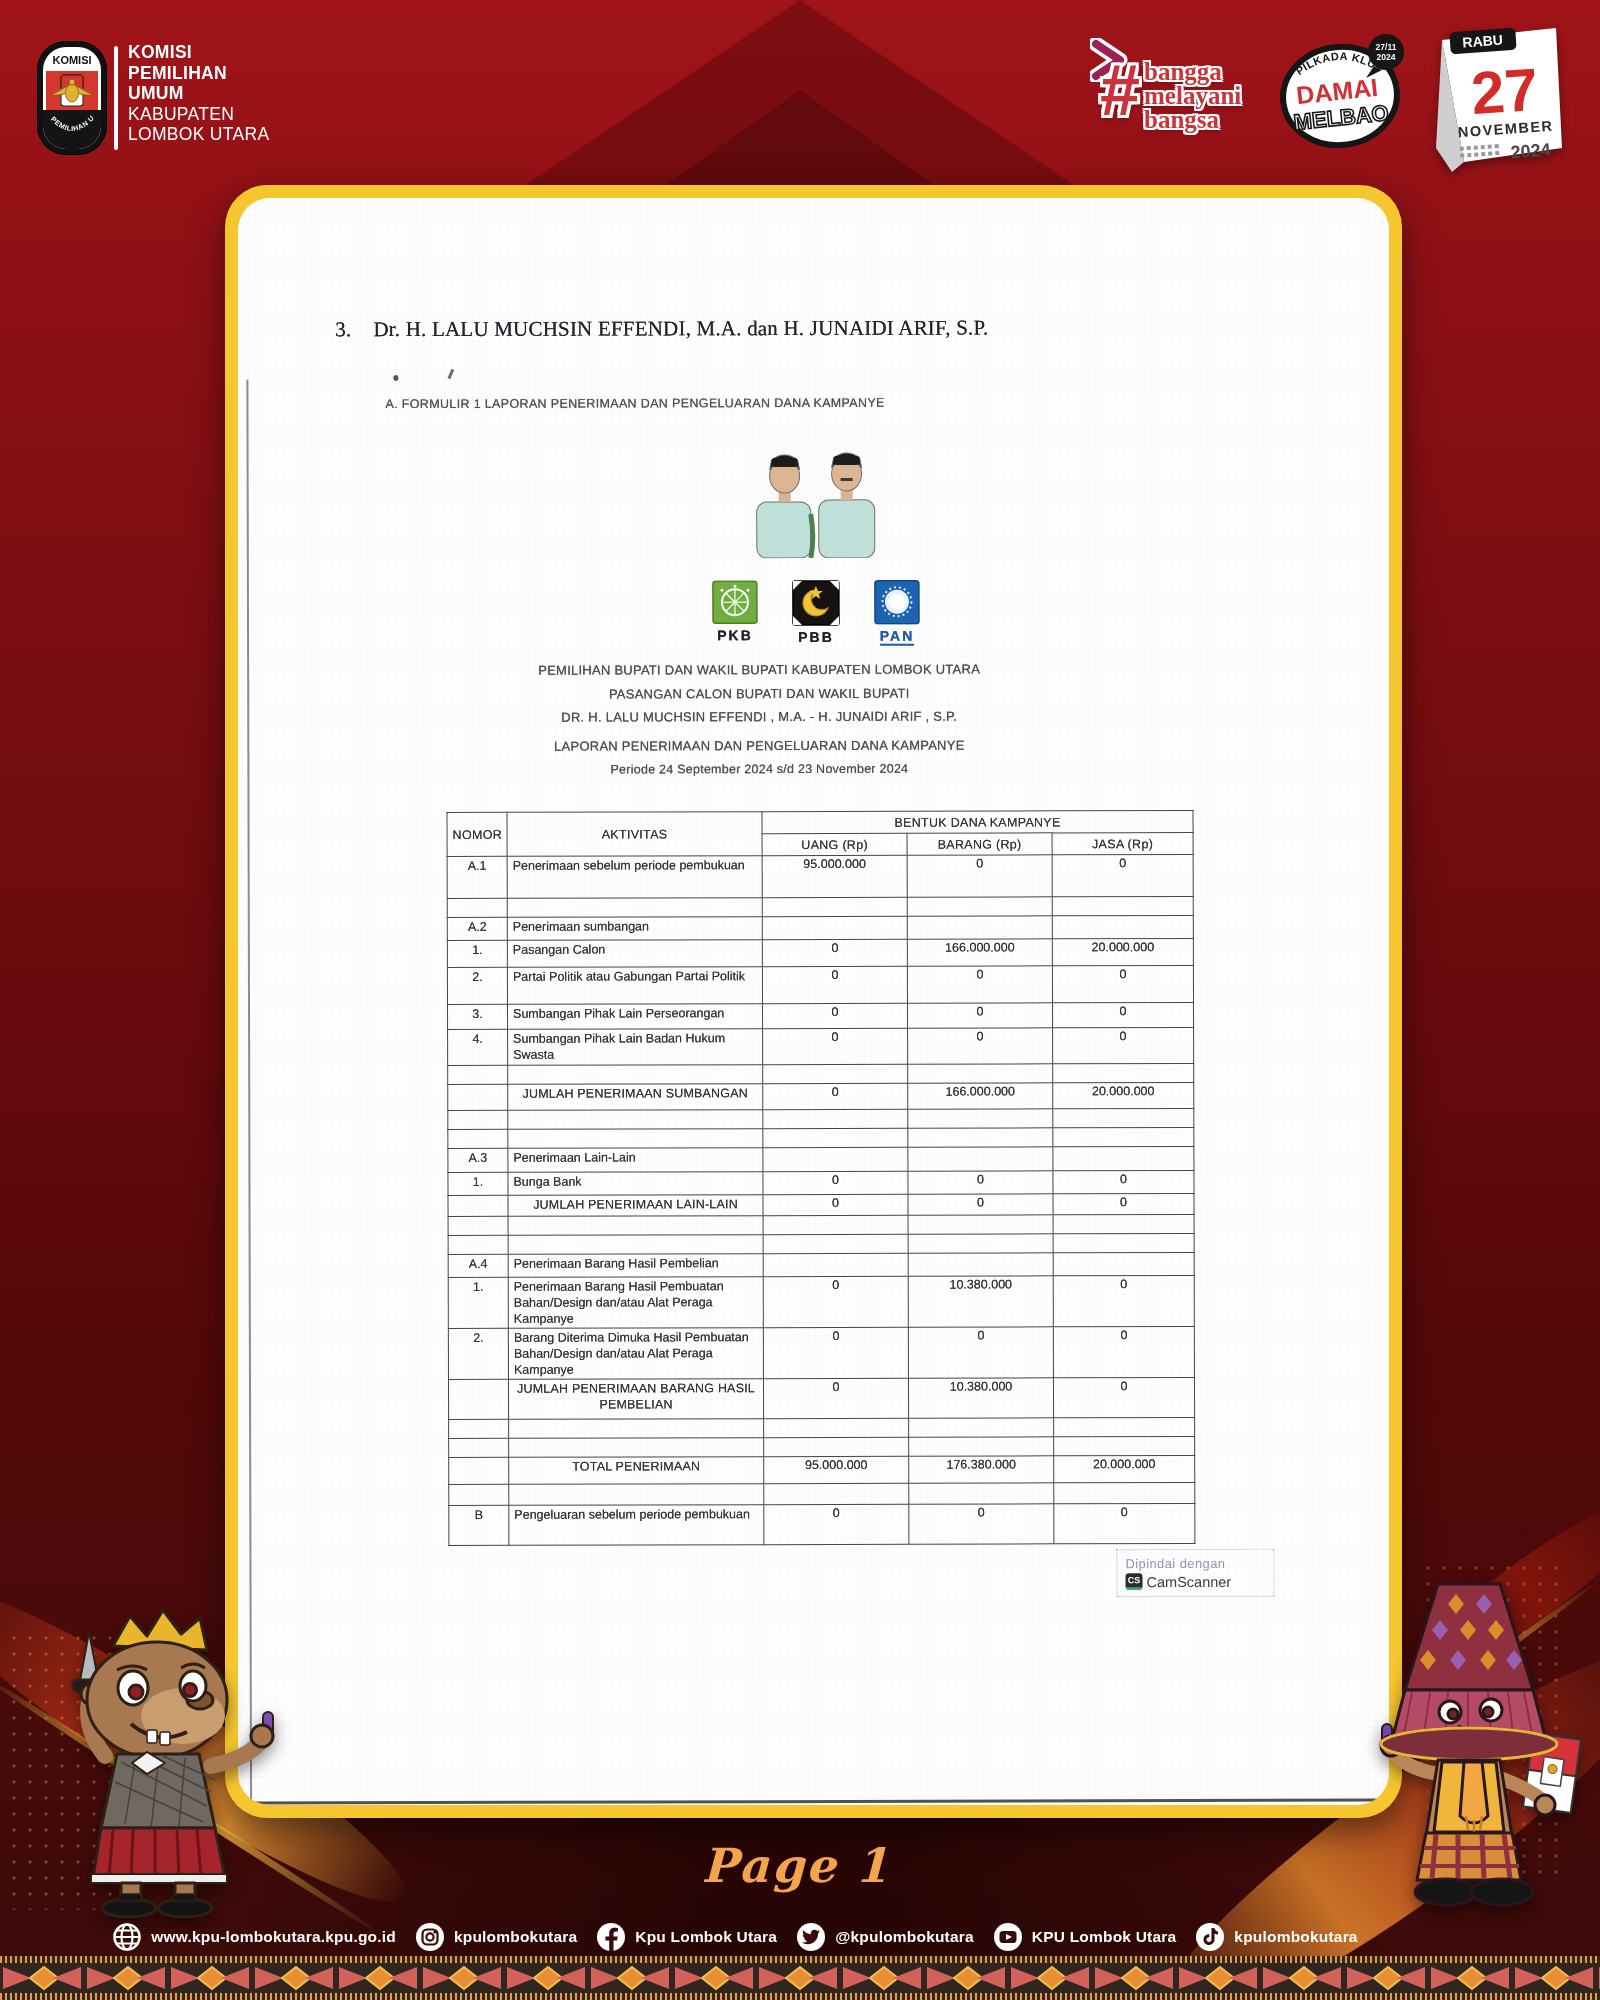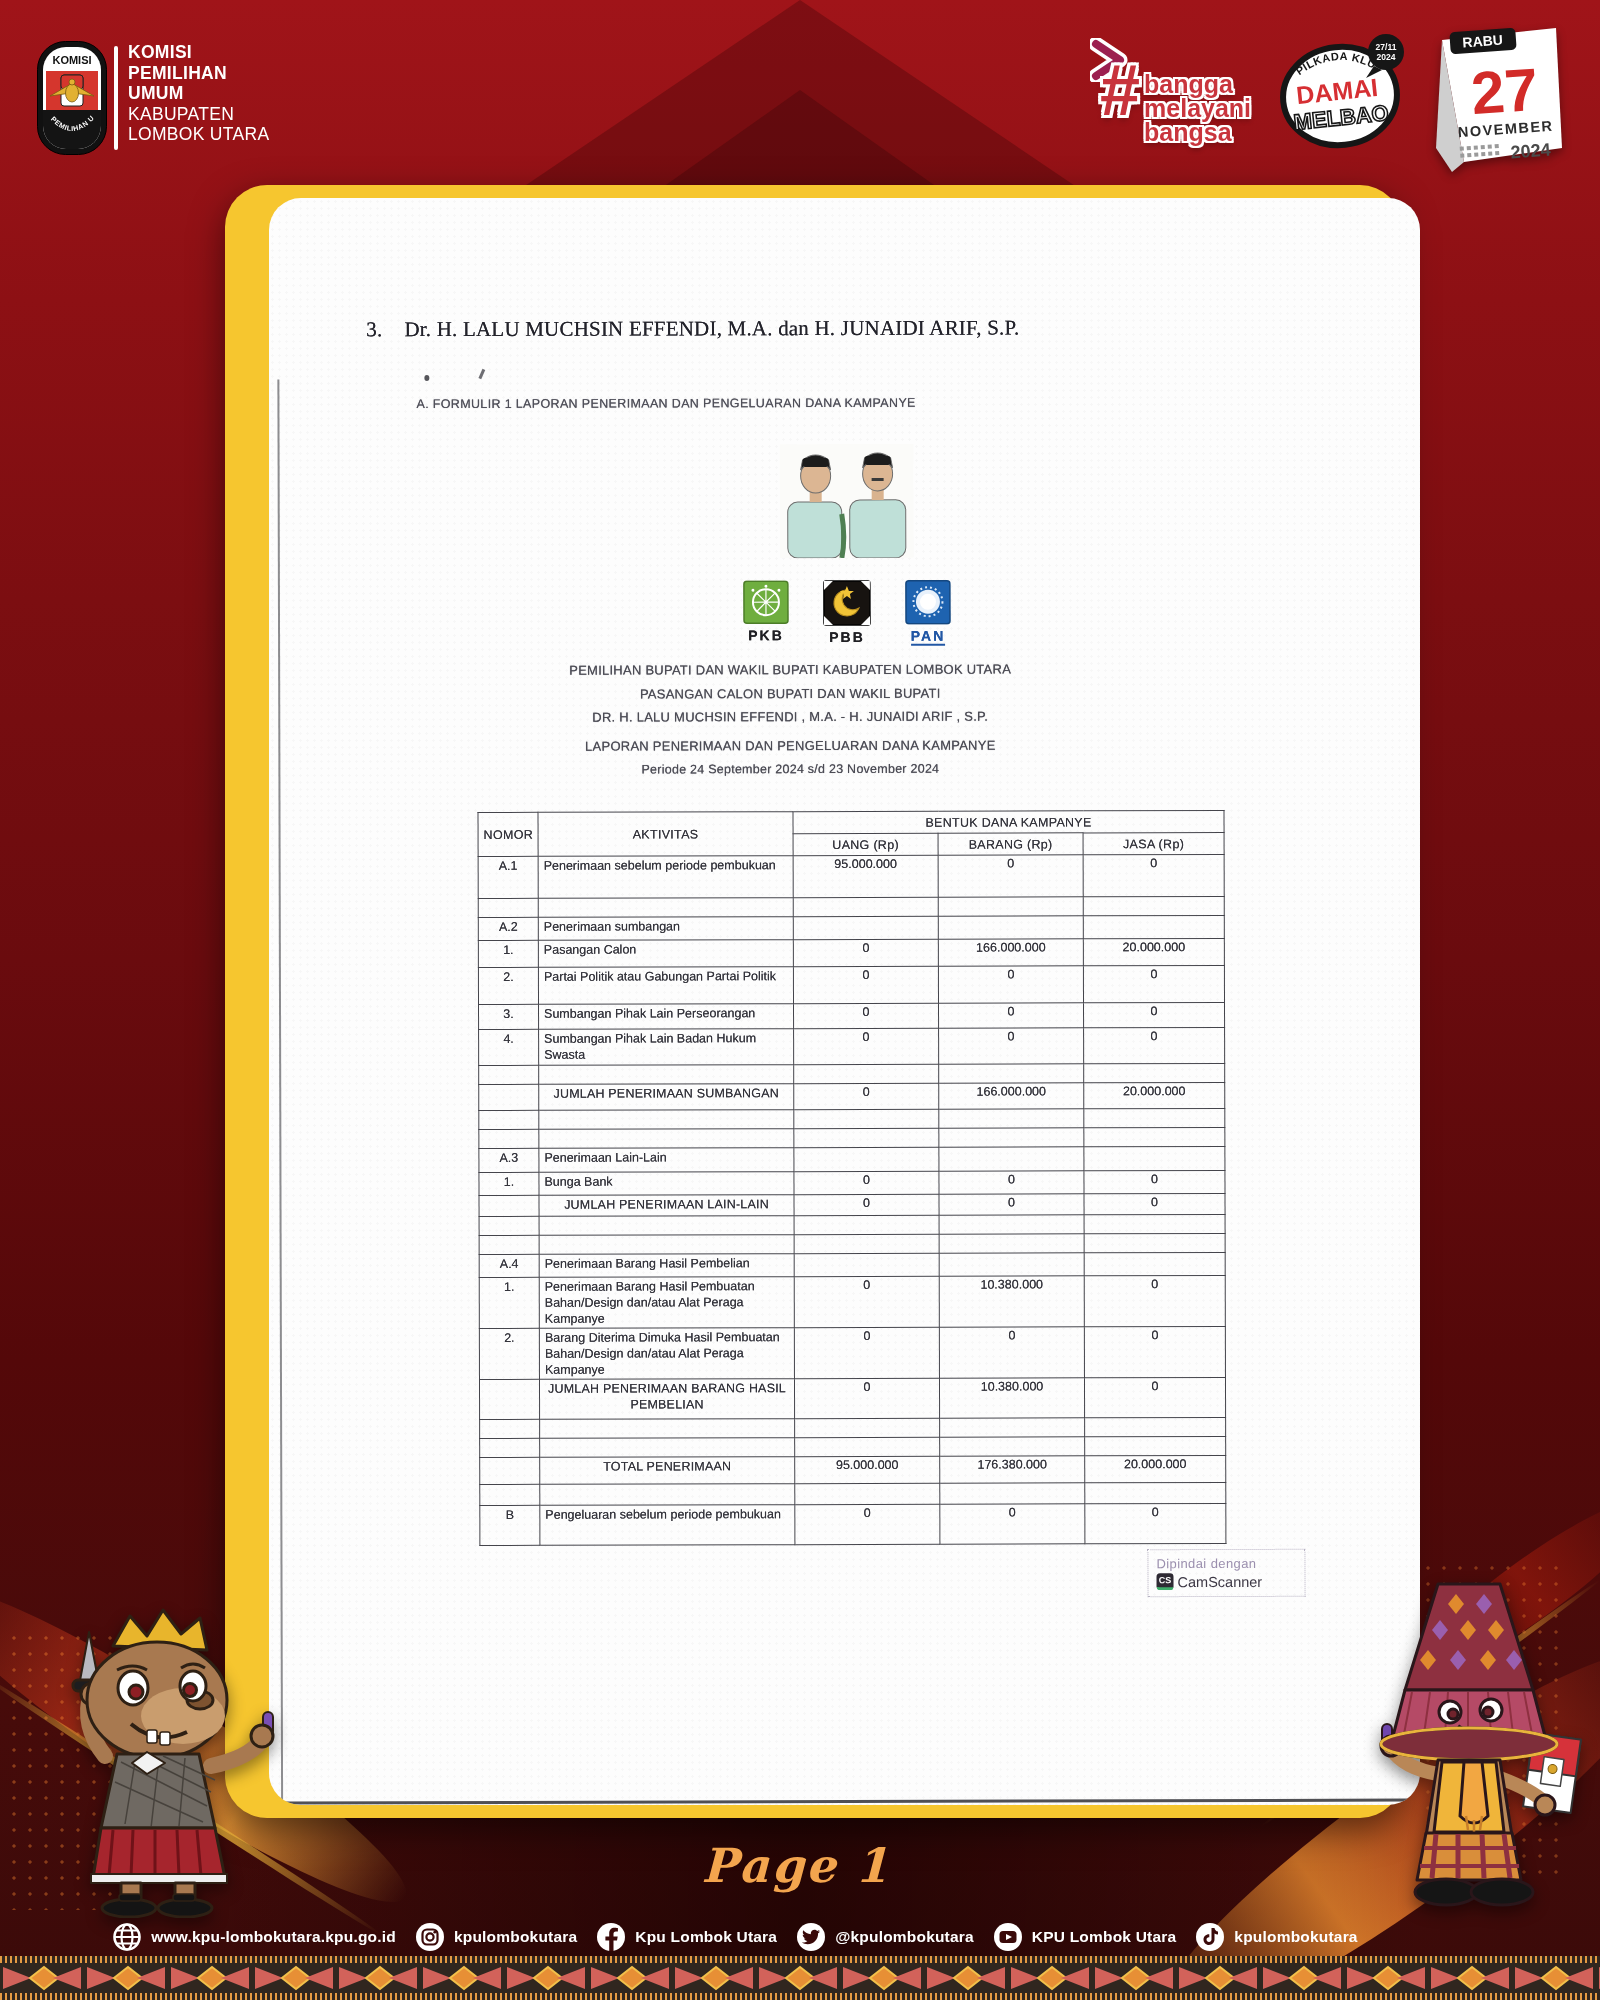--- a/index.html
+++ b/index.html
@@ -35,29 +35,29 @@
   .berakhlak{position:absolute;left:818px;top:42px;width:310px;text-align:center;}
   .ba-title{font-size:40px;font-weight:bold;letter-spacing:.5px;
     text-shadow:-3px -3px 0 #fff,3px -3px 0 #fff,-3px 3px 0 #fff,3px 3px 0 #fff,-3px 0 0 #fff,3px 0 0 #fff,0 -3px 0 #fff,0 3px 0 #fff,0 5px 6px rgba(0,0,0,.35);}
   .ba-title .p1{color:#d63a41;}  .ba-title .p2{color:#9c2050;}
   .ba-tag{font-size:11px;font-weight:bold;color:#2b2b2b;line-height:13.5px;
     text-shadow:-1.5px -1.5px 0 #fff,1.5px -1.5px 0 #fff,-1.5px 1.5px 0 #fff,1.5px 1.5px 0 #fff,-1.5px 0 0 #fff,1.5px 0 0 #fff,0 -1.5px 0 #fff,0 1.5px 0 #fff;}
   .ba-arrow{position:absolute;left:1090px;top:38px;}
   .hashtag{position:absolute;left:1100px;top:48px;display:flex;}
   .ht-sym{font-size:72px;font-weight:bold;color:#c8333c;line-height:84px;
     text-shadow:-3px -3px 0 #fff,3px -3px 0 #fff,-3px 3px 0 #fff,3px 3px 0 #fff,-3px 0 0 #fff,3px 0 0 #fff,0 -3px 0 #fff,0 3px 0 #fff,0 5px 6px rgba(0,0,0,.35);}
-  .ht-words{margin-left:4px;margin-top:24px;font-size:25px;font-weight:bold;line-height:24px;color:#c9353d;
-    text-shadow:-2px -2px 0 #fff,2px -2px 0 #fff,-2px 2px 0 #fff,2px 2px 0 #fff,-2px 0 0 #fff,2px 0 0 #fff,0 -2px 0 #fff,0 2px 0 #fff,0 4px 5px rgba(0,0,0,.35);}
+  .ht-words{margin-left:4px;margin-top:12px;font-size:25px;font-weight:bold;line-height:24px;color:#c9353d;
+    text-shadow:-2px -2px 0 #fff,2px -2px 0 #fff,-2px 2px 0 #fff,2px 2px 0 #fff,-2px 0 0 #fff,2px 0 0 #fff,0 -2px 0 #fff,0 2px 0 #fff,0 4px 5px rgba(0,0,0,.35);font-family:Liberation Serif, serif;}
   .damai-badge{position:absolute;left:1278px;top:26px;}
   .date-badge{position:absolute;left:1430px;top:20px;filter:drop-shadow(0 4px 5px rgba(0,0,0,.4));}
   
   .doc-card{position:absolute;left:225px;top:185px;width:1177px;height:1633px;background:#f6c62f;
             border-radius:42px;box-shadow:0 12px 34px rgba(0,0,0,.5);padding:13px;box-sizing:border-box;}
   .doc-inner{position:relative;width:100%;height:100%;background:#fdfdfd;border-radius:32px;overflow:hidden;
-             background-image:radial-gradient(rgba(0,0,0,.022) 1px,transparent 1.1px);background-size:7px 7px;margin-left:31px;}
+             background-image:radial-gradient(rgba(0,0,0,.022) 1px,transparent 1.1px);background-size:7px 7px;}
   .scan{position:absolute;inset:0;transform:rotate(-.15deg);color:#4c4c55;}
   .scan-vline{position:absolute;left:10px;top:180px;width:2px;height:1424px;background:rgba(30,30,36,.5);}
   .scan-hline{position:absolute;left:12px;top:1602px;width:1125px;height:2.5px;background:rgba(22,22,28,.75);}
   .doc-heading{position:absolute;left:99px;top:118px;font-family:"Liberation Serif",serif;font-size:21px;
                color:#23232b;letter-spacing:.2px;text-shadow:0 0 .6px #3a3a42;}
   .doc-heading .no{margin-right:22px;}
   .smudge1{position:absolute;left:157px;top:176px;width:5px;height:6px;background:#3a3a40;border-radius:50%;opacity:.85;}
   .smudge2{position:absolute;left:213px;top:170px;width:2.5px;height:10px;background:#4a4a50;transform:rotate(24deg);opacity:.8;}
   .form-title{position:absolute;left:149px;top:198px;font-size:12.5px;letter-spacing:.35px;color:#50505a;
               text-shadow:0 0 .7px #5a5a64;}

